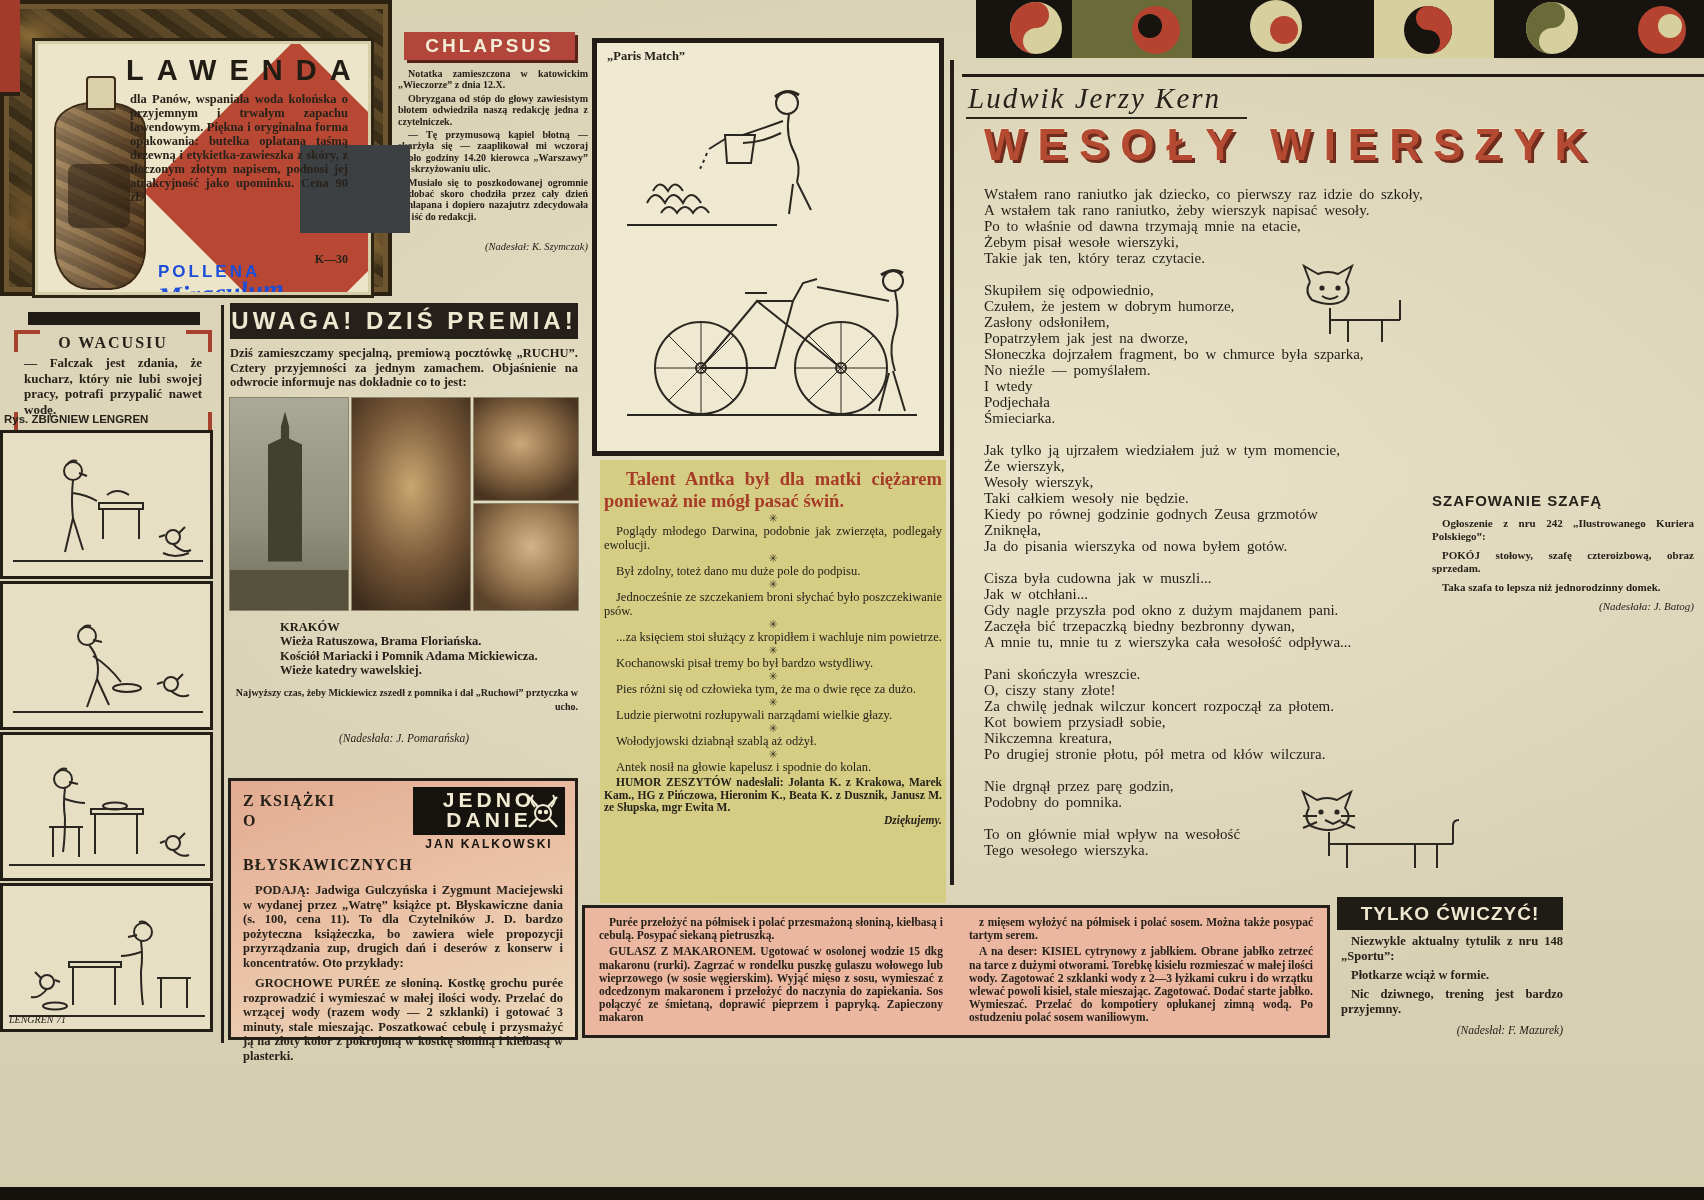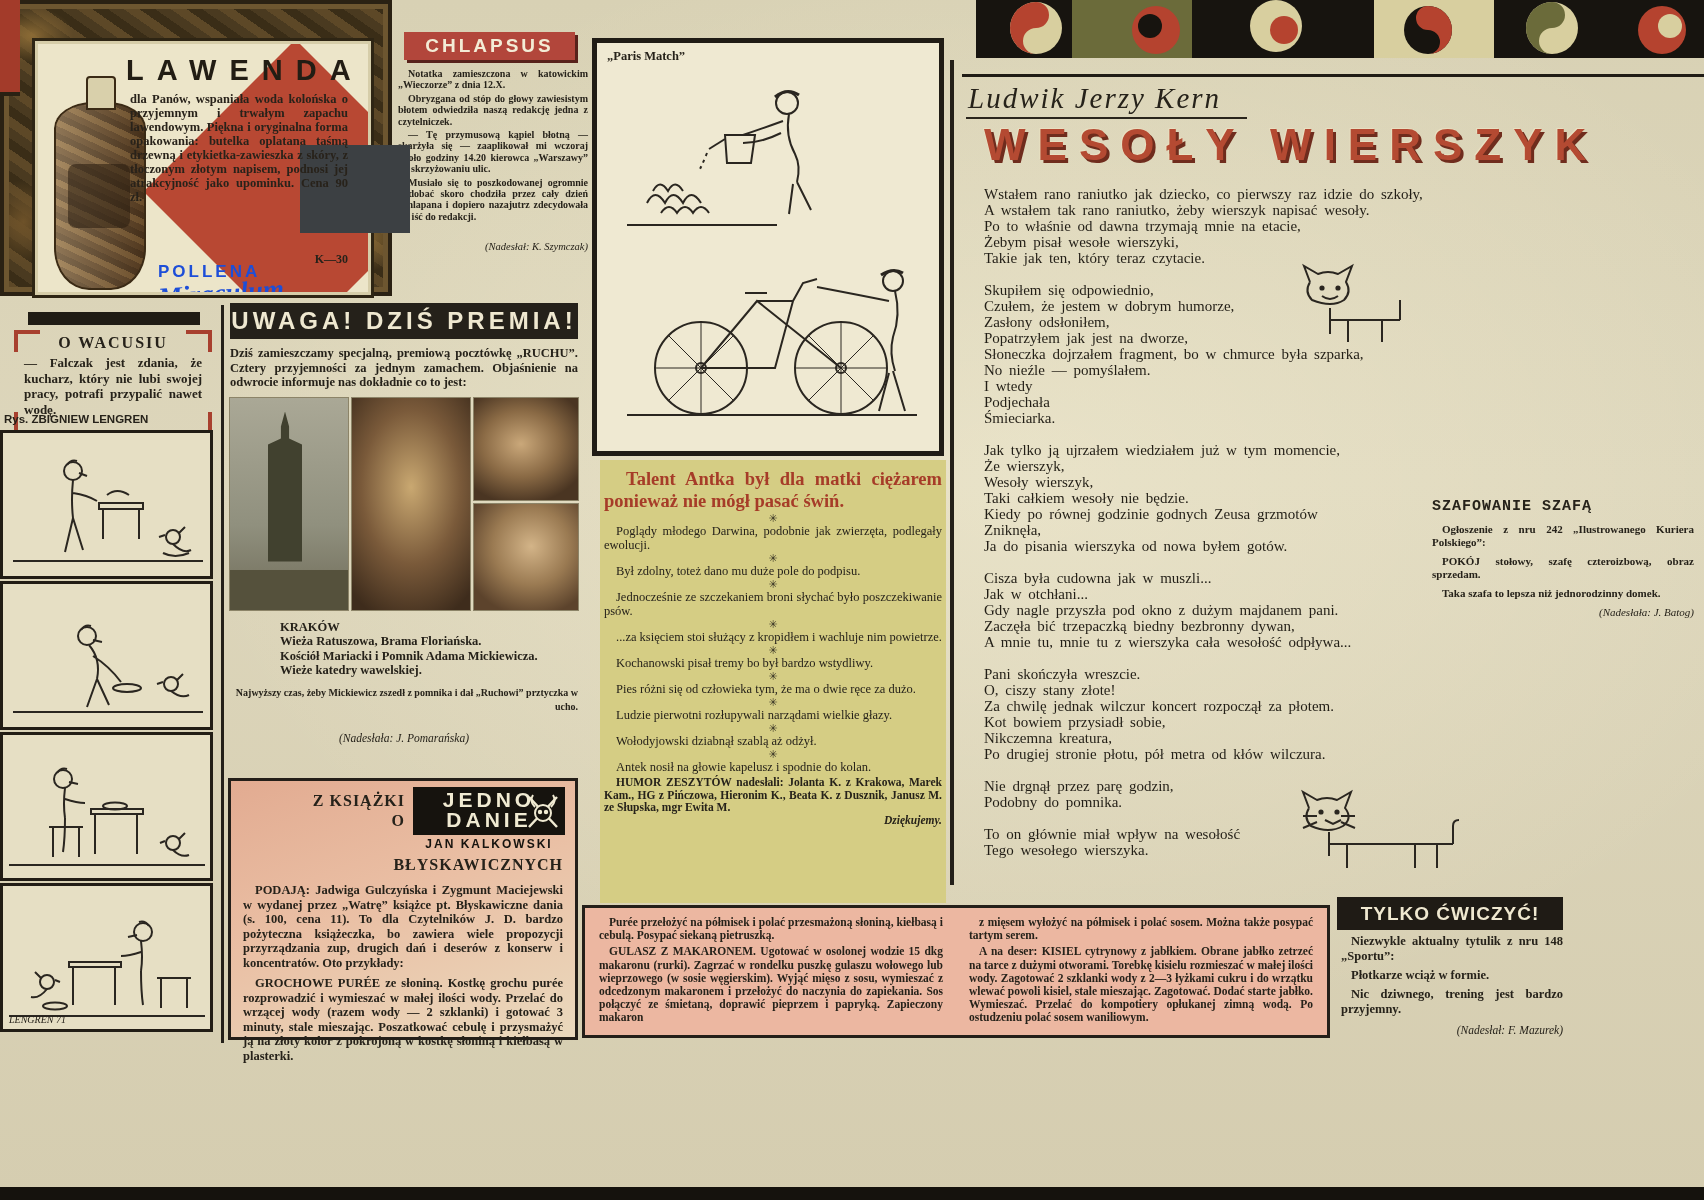--- a/index.html
+++ b/index.html
@@ -63,21 +63,21 @@
   
   .rule-h{background:#201c15;}
   .kern-author{left:966px;top:82px;font-style:italic;font-size:29px;letter-spacing:2px;
     border-bottom:2px solid #2a251c;padding:0 26px 2px 2px;}
   .kern-title{left:984px;top:120px;font-family:"Liberation Sans",sans-serif;font-weight:700;
     font-size:44px;letter-spacing:12px;color:#b44a32;text-shadow:3px 3px 0 #6f2c1d, -1px -1px 0 #e8e0c2;}
   .poem{left:984px;top:186px;width:565px;font-size:15px;line-height:16px;word-spacing:3px;color:#221e16;}
 
   
   .szaf{left:1432px;top:492px;width:262px;}
-  .szaf h3{margin:6px 0 8px 0;font-family:Liberation Mono, monospace;font-size:15px;letter-spacing:1px;text-align:left;}
+  .szaf h3{margin:0 0 8px 0;font-family:Liberation Sans, sans-serif;font-size:15px;letter-spacing:1px;text-align:left;}
   .szaf p{margin:0 0 6px 0;font-size:11px;font-weight:700;line-height:13px;text-indent:10px;}
   .szaf p.credit{font-style:italic;font-weight:400;text-align:right;}
 
   
   .owac-bar{left:28px;top:312px;width:172px;height:13px;background:#201c15;}
   .owac{left:14px;top:330px;width:198px;height:104px;padding:4px 10px;box-sizing:border-box;}
   .owac .corner{position:absolute;width:22px;height:18px;border:0 solid #a8402e;}
   .owac .c1{left:0;top:0;border-left-width:4px;border-top-width:4px;}
   .owac .c2{right:0;top:0;border-right-width:4px;border-top-width:4px;}
   .owac .c3{left:0;bottom:0;border-left-width:4px;border-bottom-width:4px;}
@@ -115,21 +115,21 @@
   .humor{left:600px;top:460px;width:346px;height:443px;background:#d5cd84;padding:8px 4px;box-sizing:border-box;}
   .humor-title{color:#a63c28;font-weight:700;font-size:18.5px;line-height:22px;text-indent:22px;text-align:justify;margin:0;}
   .h-item .h-star{text-align:center;font-size:11px;line-height:12px;color:#3a3626;}
   .h-item p{margin:0;font-size:12.5px;line-height:14px;text-indent:12px;}
   .humor-credit{margin-top:2px;font-size:11.5px;font-weight:700;line-height:12.5px;text-indent:12px;}
   .humor-thanks{font-size:11.5px;font-weight:700;font-style:italic;text-align:right;}
 
   
   .ksiazka{left:228px;top:778px;width:350px;height:262px;box-sizing:border-box;border:3px solid #241f19;
     background:linear-gradient(160deg,#e2ab91 0%,#eabfa4 45%,#ead9bd 100%);padding:10px 12px;}
-  .ks-head{font-size:16px;font-weight:700;line-height:20px;letter-spacing:1px;text-align:right;}
+  .ks-head{font-size:16px;font-weight:700;line-height:20px;letter-spacing:1px;}
   .ks-logo{float:right;width:152px;margin:-4px -2px 4px 8px;text-align:center;}
   .ks-logo .blk{background:#16130e;color:#f0ead2;padding:3px 4px 5px;
     font-family:"Liberation Sans",sans-serif;font-weight:700;line-height:20px;font-size:21px;letter-spacing:4px;position:relative;}
   .ks-logo .jan{font-family:"Liberation Sans",sans-serif;font-weight:700;font-size:12px;letter-spacing:2px;color:#16130e;margin-top:2px;}
   .ks-body{clear:none;margin-top:8px;font-size:12.5px;font-weight:700;line-height:14.5px;}
   .ks-body p{margin:0 0 6px 0;text-indent:12px;}
 
   
   .recipes{left:582px;top:905px;width:748px;height:133px;box-sizing:border-box;border:3px solid #241f19;
     background:#ecb7a1;padding:8px 14px;display:flex;gap:26px;}

